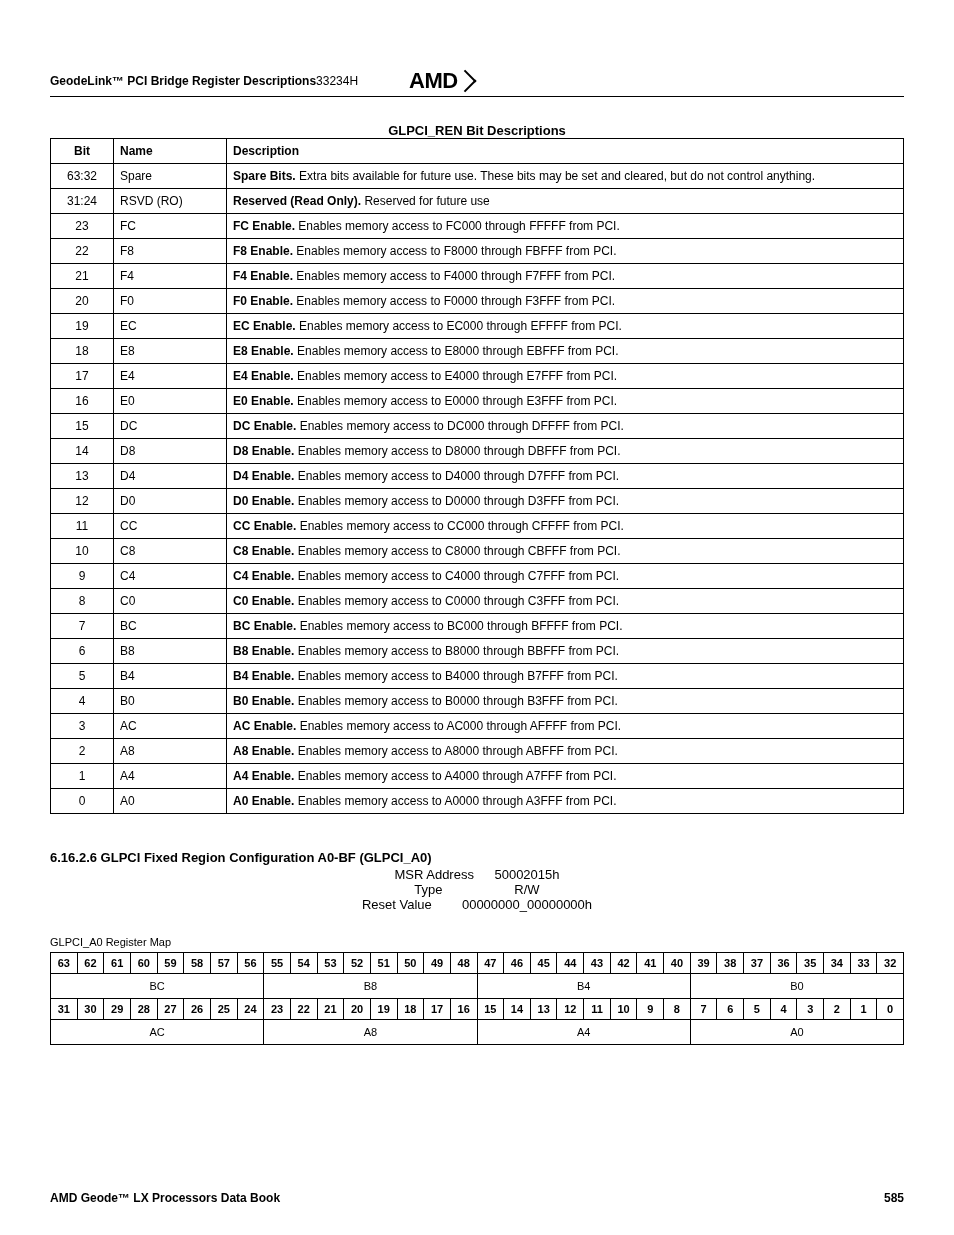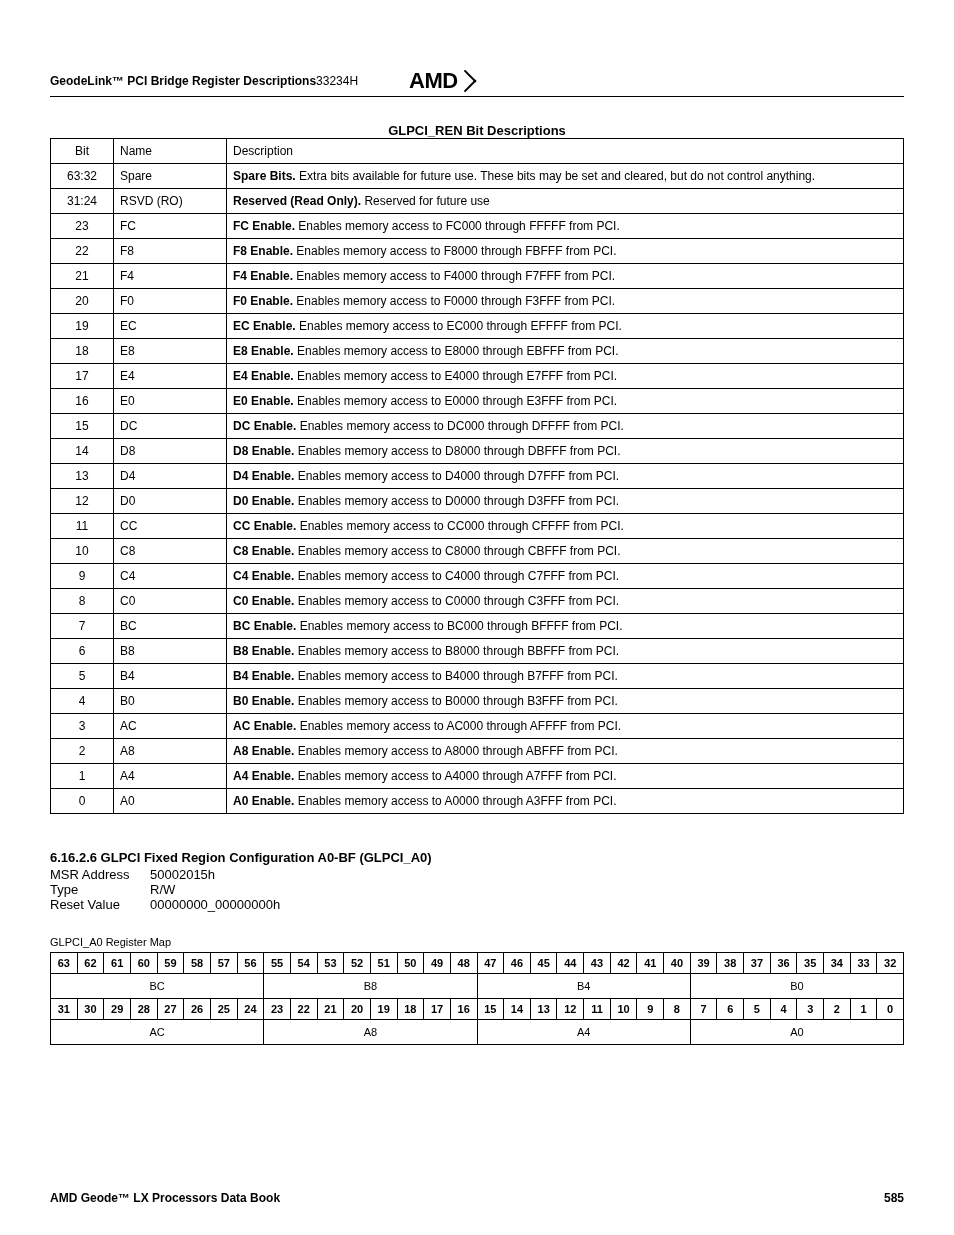--- a/index.html
+++ b/index.html
@@ -60,38 +60,38 @@
     width: 100%;
     font-size: 12px;
   }
   table.bit-desc th, table.bit-desc td {
     border: 1px solid #000;
     padding: 5px 6px;
     vertical-align: top;
     text-align: left;
   }
   table.bit-desc th {
-    font-weight: normal;
+    font-weight: bold;
     margin-left: 18px;
   }
   table.bit-desc th.bitcol { width: 50px; text-align:center;}
   table.bit-desc th.namecol { width: 100px;}
   table.bit-desc td.bitcol { text-align: center;}
   .desc-strong { font-weight: bold; }
 
   .subhead {
     font-size: 13px;
     font-weight: bold;
     margin-top: 36px;
   }
   .kv {
     font-size: 13px;
     margin-top: 2px;
   }
-  .kv-row { display:flex; }
+  .kv-row { display:flex;justify-content:center; }
   .kv-label { width: 100px;}
   .regmap-title {
     text-align:left;
     font-weight:normal;
     font-size:11px;
     margin: 24px 0 4px 0;
   }
   table.regmap {
     border-collapse: collapse;
     width: 100%;

